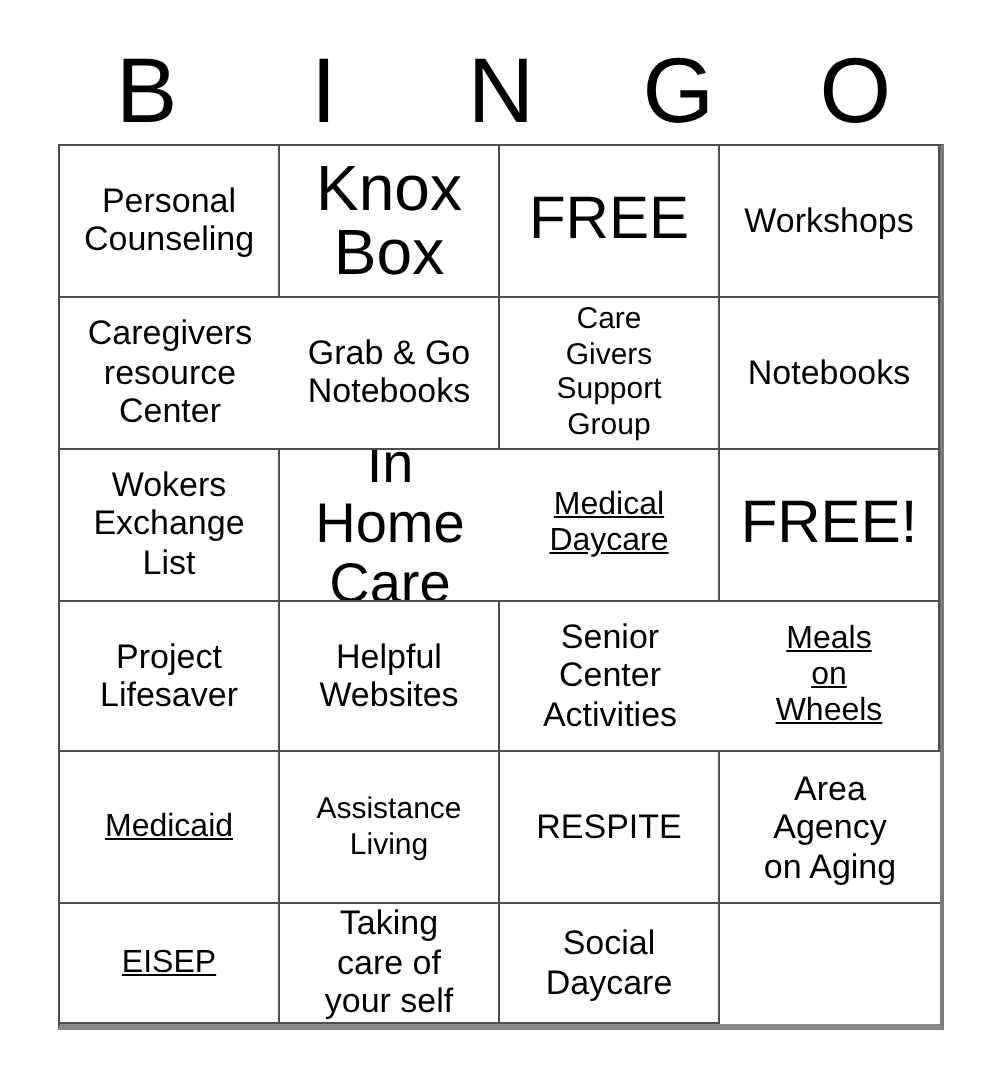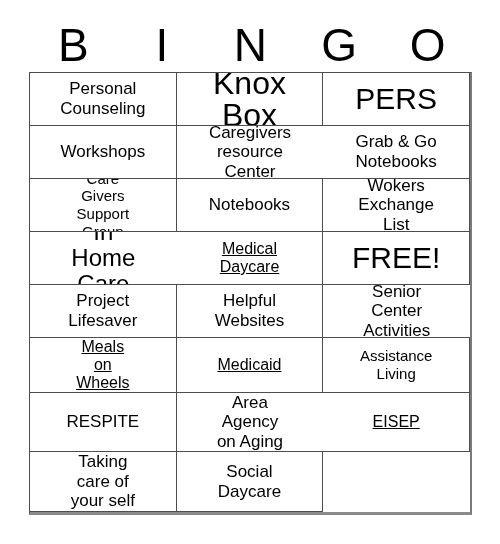--- a/index.html
+++ b/index.html
@@ -45,21 +45,21 @@
   }
 
   
   #bingo-grid {
     position: absolute;
     left: 29px;
     top: 72px;
     width: 443px;
     height: 443px;
     display: grid;
-    grid-template-columns: repeat(3, 1fr);
+    grid-template-columns: repeat(4, 1fr);
     grid-template-rows: repeat(5, 1fr);
     border-top: 1px solid #4d4d4d;
     border-left: 1px solid #4d4d4d;
     border-right: 2px solid #7a7a7a;
     border-bottom: 3px solid #8a8a8a;
     box-sizing: border-box;
     background: #ffffff;
   }
   .cell {
     border-right: 1px solid #4d4d4d;
@@ -79,21 +79,21 @@
   .cell-text {
     display: block;
     width: 100%;
     line-height: 1.12;
     white-space: pre-line;
   }
 
   
   .fs-xxl .cell-text { font-size: 32px; line-height: 1.0; }
   .fs-xl  .cell-text { font-size: 30px; line-height: 1.0; }
-  .fs-lg  .cell-text { font-size: 24px; line-height: 1.08; }
+  .fs-lg  .cell-text { font-size: 28px; line-height: 1.08; }
   .fs-md  .cell-text { font-size: 16px; line-height: 1.12; text-decoration: underline; }
   .fs-sm  .cell-text { font-size: 17px; line-height: 1.15; }
   .fs-xs  .cell-text { font-size: 15px; line-height: 1.18; }
 </style>
 </head>
 <body>
 
 <div id="card">
 
   <div id="bingo-header">
@@ -107,21 +107,21 @@
   <div id="bingo-grid">
       <div class="cell fs-sm">
         <span class="cell-text">Personal
 Counseling</span>
       </div>
       <div class="cell fs-xxl">
         <span class="cell-text">Knox
 Box</span>
       </div>
       <div class="cell fs-xl">
-        <span class="cell-text">PERS</span>
+        <span class="cell-text">FREE</span>
       </div>
       <div class="cell fs-sm">
         <span class="cell-text">Workshops</span>
       </div>
       <div class="cell fs-sm">
         <span class="cell-text">Caregivers
 resource
 Center</span>
       </div>
       <div class="cell fs-sm">

